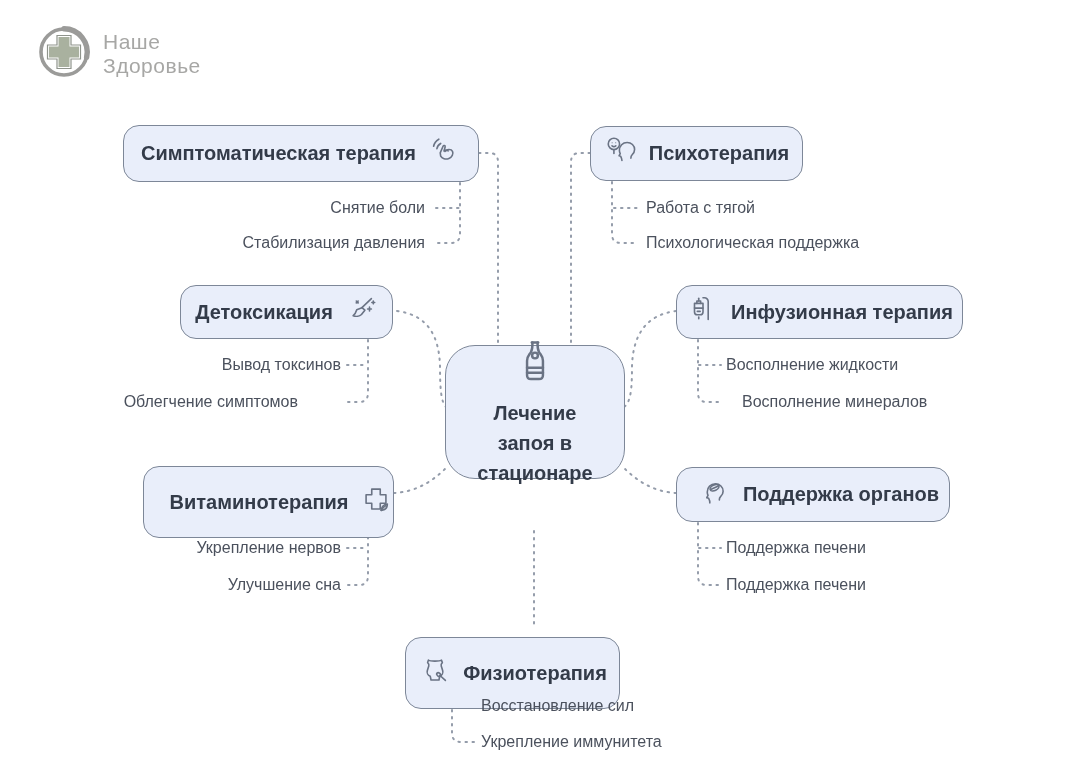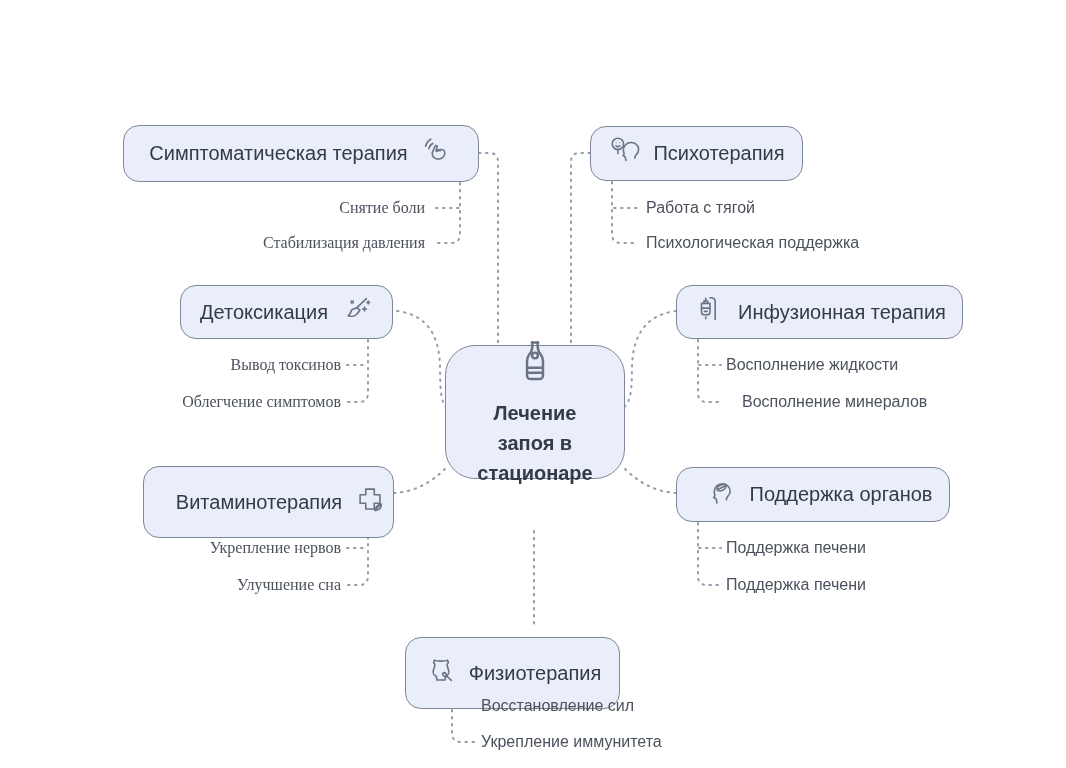--- a/index.html
+++ b/index.html
@@ -19,21 +19,21 @@
   .connectors{position:absolute;left:0;top:0;width:1066px;height:768px;}
   .connectors path{
     fill:none;stroke:#949caa;stroke-width:2;
     stroke-dasharray:1.5 5.5;stroke-linecap:round;
   }
   
   .node{
     position:absolute;box-sizing:border-box;
     background:#e9eefa;border:1.6px solid #7d8798;border-radius:16px;
     display:flex;align-items:center;justify-content:center;gap:11px;
-    padding:0 14px;color:#333b49;font-size:20px;font-weight:normal;white-space:nowrap;
+    padding:0 14px;color:#333b49;font-size:20px;font-weight:bold;white-space:nowrap;
   }
   .node .ic{flex:0 0 auto;}
   .ic{stroke:#6a7384;fill:none;stroke-width:1.7;stroke-linecap:round;stroke-linejoin:round;}
   .n1{left:123px;top:125px;width:356px;height:57px;}
   .n2{left:590px;top:126px;width:213px;height:55px;}
   .n3{left:180px;top:285px;width:213px;height:54px;}
   .n4{left:676px;top:285px;width:287px;height:54px;}
   .n6{left:143px;top:466px;width:251px;height:72px;padding-left:40px;}
   .n7{left:676px;top:467px;width:274px;height:55px;padding-left:25px;}
   .n8{left:405px;top:627px;width:215px;height:72px;margin-top:10px;}
@@ -41,24 +41,24 @@
     position:absolute;left:445px;top:345px;width:180px;height:134px;box-sizing:border-box;
     background:#e9eefa;border:1.6px solid #7d8798;border-radius:30px;
     display:flex;flex-direction:column;align-items:center;justify-content:center;gap:6px;
   }
   .center-text{color:#333b49;font-size:20px;font-weight:bold;line-height:1.5;text-align:center;}
   
   .sub{
     position:absolute;height:22px;line-height:22px;white-space:nowrap;
     color:#4b515d;font-size:16px;
   }
-  .sub.right{text-align:right;font-family:Liberation Serif, serif;}
+  .sub.right{text-align:right;}
   .s1a{right:641px;top:197px;} .s1b{right:641px;top:232px;}
   .s2a{left:646px;top:197px;}  .s2b{left:646px;top:232px;}
-  .s3a{right:725px;top:354px;} .s3b{right:725px;top:391px;}
+  .s3a{right:725px;top:354px;} .s3b{right:768px;top:391px;}
   .s4a{left:726px;top:354px;}  .s4b{left:742px;top:391px;}
   .s5a{right:725px;top:537px;} .s5b{right:725px;top:574px;}
   .s6a{left:726px;top:537px;}  .s6b{left:726px;top:574px;}
   .s7a{left:481px;top:695px;}  .s7b{left:481px;top:731px;}
 </style>
 </head>
 <body>
 
 <div class="canvas">
 
@@ -79,20 +79,34 @@
     <path d="M698,340 V393 Q698,402 707,402 H721"></path>
     <path d="M699,365 H721"></path>
     <path d="M368,523 V576 Q368,585 359,585 H347"></path>
     <path d="M347,548 H367"></path>
     <path d="M698,523 V576 Q698,585 707,585 H721"></path>
     <path d="M699,548 H721"></path>
     <path d="M452,682 V733 Q452,742 461,742 H475"></path>
     <path d="M452,706 H475"></path>
   </svg>
 
+  <div class="logo">
+    <span>
+      <svg width="60" height="60" viewBox="0 0 60 60">
+        <circle cx="30" cy="30" r="23" fill="none" stroke="#9b9b99" stroke-width="3.6"></circle>
+        <path d="M30,6.8 a23.2,23.2 0 0 1 22.6,28.5" fill="none" stroke="#9b9b99" stroke-width="5.4" stroke-linecap="round"></path>
+        <path d="M23,13.5 h14 v9.5 h9.5 v14 h-9.5 v9.5 h-14 v-9.5 h-9.5 v-14 h9.5 z" fill="#a9b19f" stroke="#ffffff" stroke-width="3"></path>
+        <path d="M23,13.5 h14 v9.5 h9.5 v14 h-9.5 v9.5 h-14 v-9.5 h-9.5 v-14 h9.5 z" fill="none" stroke="#8f948c" stroke-width="1.2"></path>
+      </svg>
+    </span>
+    <div class="logo-text">
+      <div>Наше</div>
+      <div>Здоровье</div>
+    </div>
+  </div>
 
 
   <div class="node n1">
     <span>Симптоматическая терапия</span>
     <span>
       <svg class="ic" width="34" height="34" viewBox="0 0 36 36">
         <path d="M7,13 a11,11 0 0 1 5.5,-7.5"></path>
         <path d="M10.5,15.5 a7.5,7.5 0 0 1 4,-5.5"></path>
         <path d="M14,20 l3,-7 c0.6,-1.4 2.6,-0.8 2.2,0.7 l-1.2,4.3 c3.5,-2.2 7.8,-2 9,0.3 c1.3,2.6 -0.6,6.3 -3.8,7.6 c-3.4,1.4 -7.4,0.3 -8.7,-2.4 z"></path>
         <path d="M19,18.5 c1,-1 2.5,-1.2 3.5,-0.6"></path>

